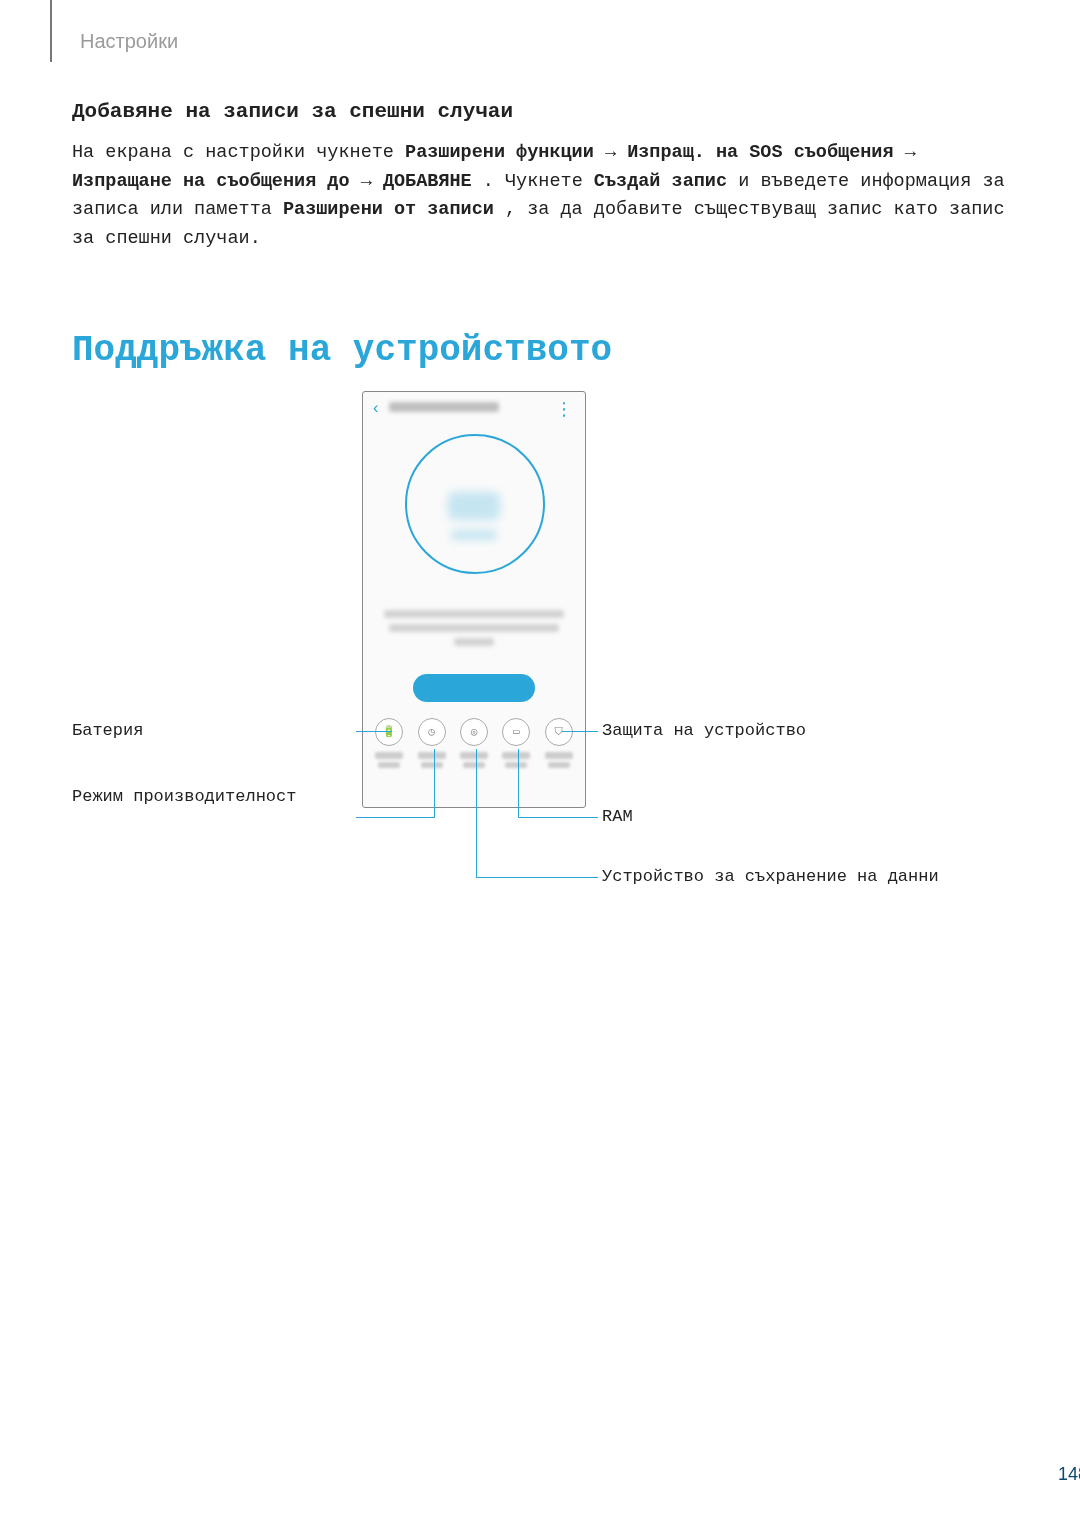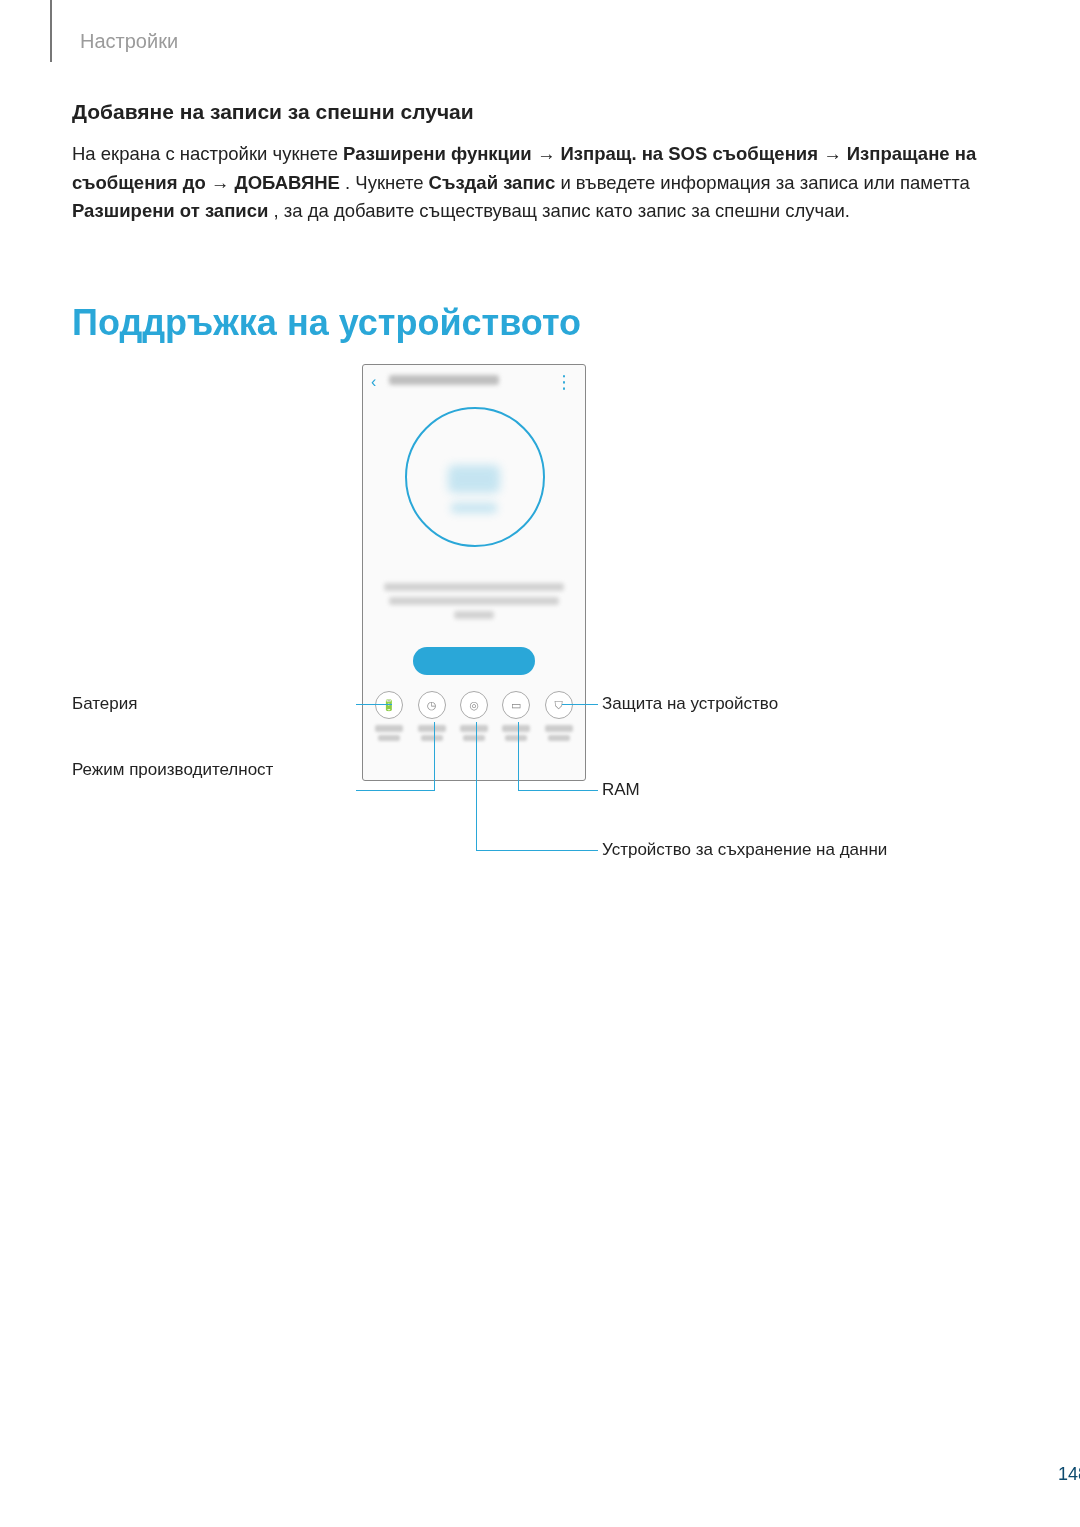--- a/index.html
+++ b/index.html
@@ -26,20 +26,21 @@
     top: 30px;
     color: #9b9b9b;
     font-size: 20px;
     margin-left: 8px;
   }
   .content {
     position: absolute;
     left: 72px;
     top: 100px;
     width: 940px;
+    font-family: Liberation Mono, monospace;
   }
   .sub-heading {
     font-weight: bold;
     font-size: 21px;
     margin-bottom: 16px;
   }
   .para {
     font-size: 18.5px;
     line-height: 1.55;
     margin-bottom: 40px;

